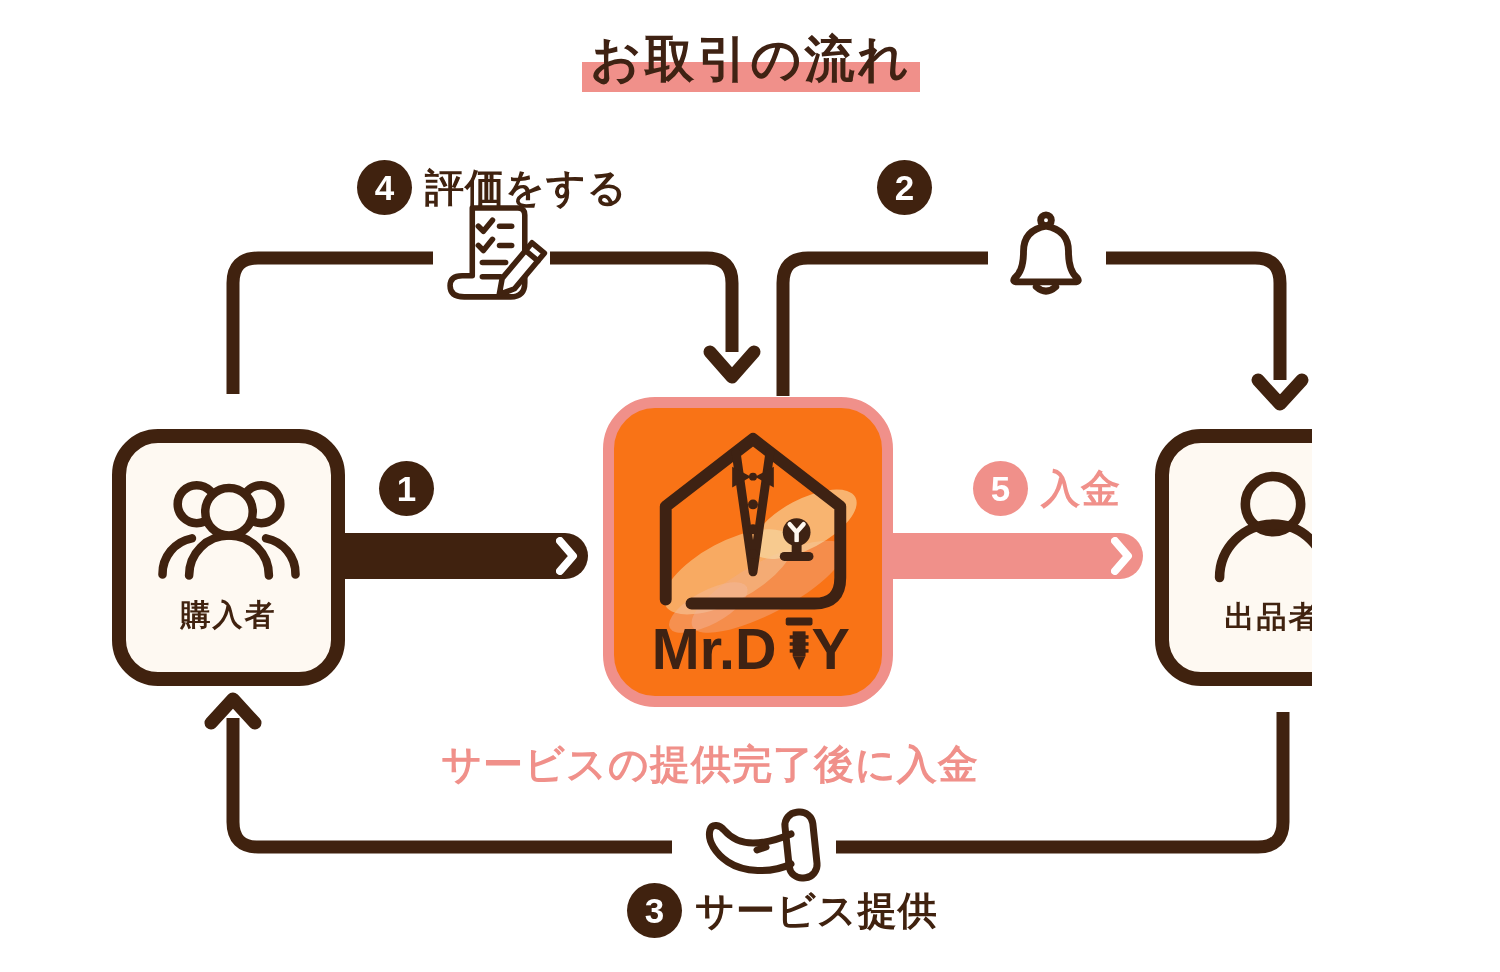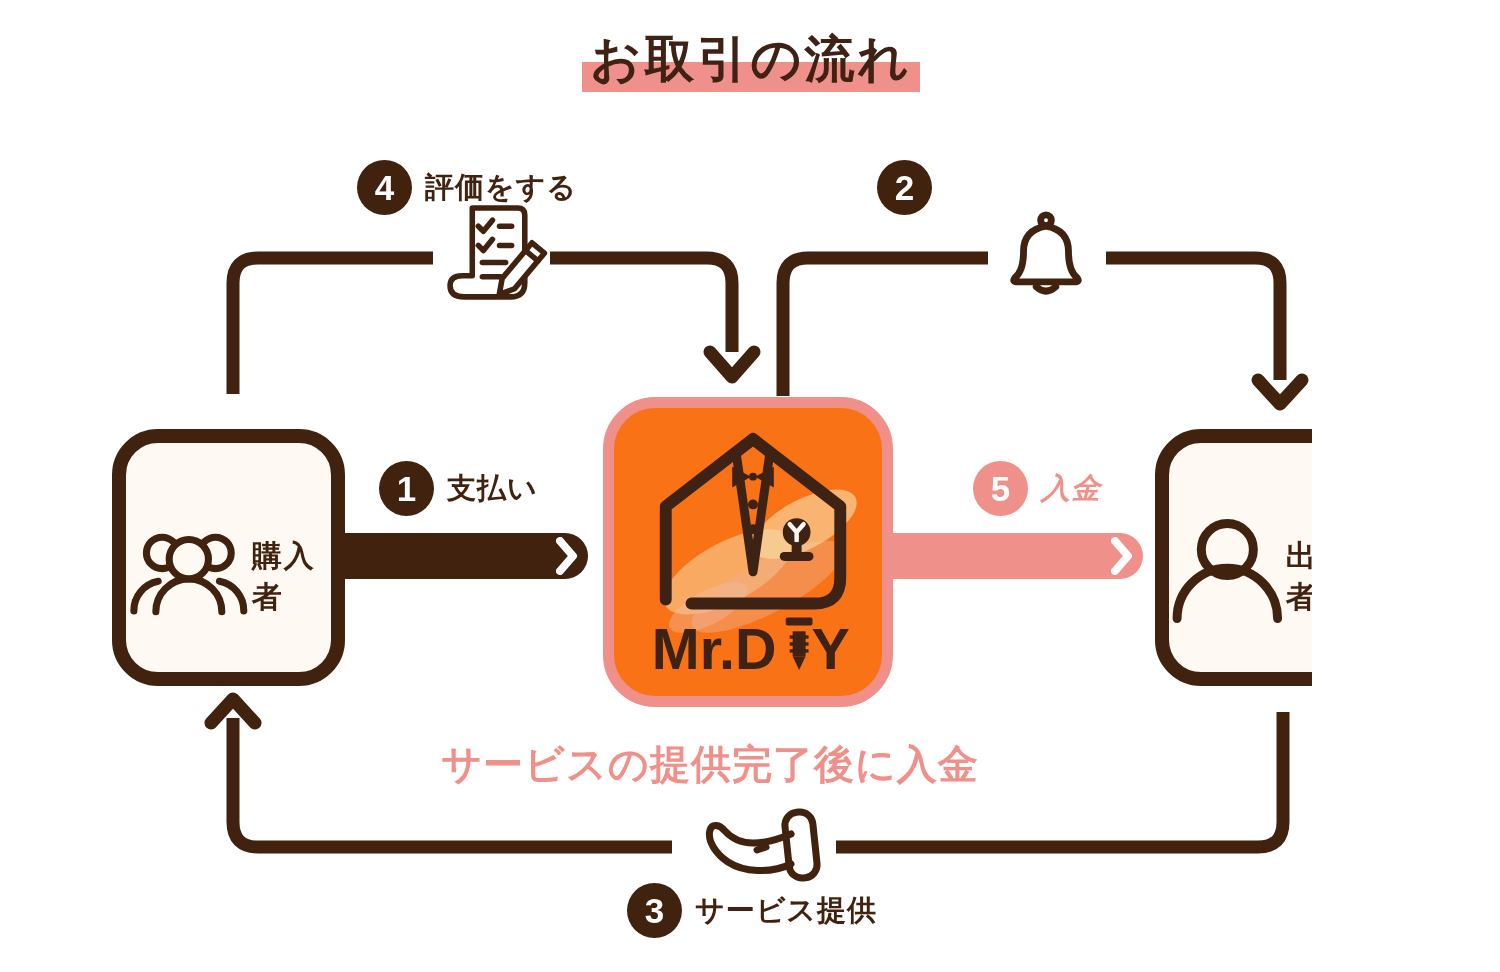--- a/index.html
+++ b/index.html
@@ -17,21 +17,21 @@
   .title-text {
     position:absolute; left:751px; top:26px; transform:translateX(-50%);
     font-size:50px; font-weight:900; color:#3F2213; letter-spacing:3px;
     white-space:nowrap; z-index:2;
   }
   
   .connectors { position:absolute; left:0; top:0; z-index:1; }
   
   .entity-box {
     position:absolute; background:#FEF9F2; border:14px solid #40220F;
-    border-radius:46px; z-index:2; display:flex; flex-direction:row;
+    border-radius:46px; z-index:2; display:flex; flex-direction:column;
     align-items:center;
   }
   .box-buyer  { left:112px;  top:429px; width:233px; height:257px; padding-top:26px; }
   .box-seller { left:1155px; top:429px; width:235px; height:257px; padding-top:26px;font-family:Liberation Mono, monospace; }
   .box-center {
     position:absolute; left:603px; top:397px; width:290px; height:310px;
     background:#f97316; border:11px solid #F0908A; border-radius:52px;
     z-index:2; display:flex; align-items:center; justify-content:center;padding-left:10px;
   }
   .entity-label {
@@ -49,28 +49,28 @@
   
   .step-label {
     position:absolute; display:flex; align-items:center; gap:13px;
     z-index:3; white-space:nowrap;
   }
   .step-num {
     width:55px; height:55px; border-radius:50%; background:#40220F;
     color:#ffffff; font-size:35px; font-weight:900;
     display:flex; align-items:center; justify-content:center; flex:0 0 auto;
   }
-  .step-text { font-size:29px; font-weight:900; color:#40220F; letter-spacing:1px; }
+  .step-text { font-size:39px; font-weight:900; color:#40220F; letter-spacing:1px; }
   .step-4 { left:357px;  top:160px; }
   .step-2 { left:877px;  top:160px; }
   .step-1 { left:379px;  top:461px; }
   .step-5 { left:973px;  top:461px; }
   .step-3 { left:627px;  top:883px; }
   .step-5 .step-num { background:#F0908A; }
-  .step-5 .step-text { color:#F0908A;font-style:italic; }
+  .step-5 .step-text { color:#F0908A; }
   
   .float-icon { position:absolute; z-index:3; }
   .icon-checklist { left:442px;  top:202px; }
   .icon-bell      { left:1002px; top:206px; }
   .icon-hand      { left:678px;  top:800px; }
   
   .caption {
     position:absolute; left:710px; top:737px; transform:translateX(-50%);
     font-size:40px; font-weight:900; color:#F0908A; letter-spacing:1px;
     white-space:nowrap; z-index:3;
@@ -180,21 +180,20 @@
       <g stroke="#40220F" stroke-width="10" fill="none" stroke-linecap="round">
         <circle cx="65" cy="35" r="29"></circle>
         <path d="M 9 112 A 56 56 0 0 1 121 112"></path>
       </g>
     </svg>
     <div class="entity-label">出品者</div>
   </div>
 
   <div class="step-label step-1">
     <div class="step-num">1</div>
-    <div class="step-text">支払い</div>
   </div>
   <div class="step-label step-2">
     <div class="step-num">2</div>
   </div>
   <div class="step-label step-3">
     <div class="step-num">3</div>
     <div class="step-text">サービス提供</div>
   </div>
   <div class="step-label step-4">
     <div class="step-num">4</div>

